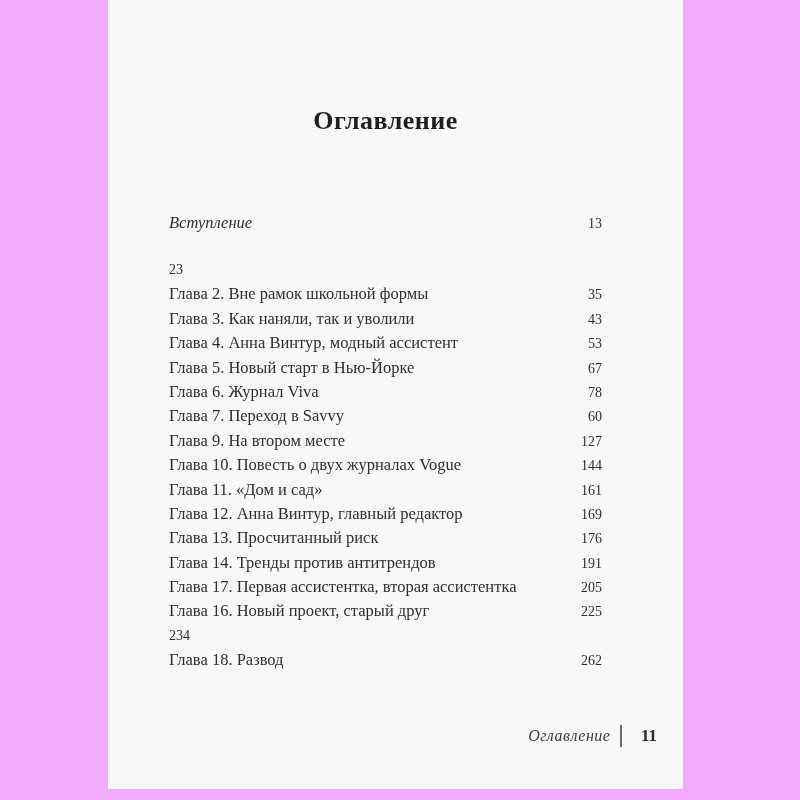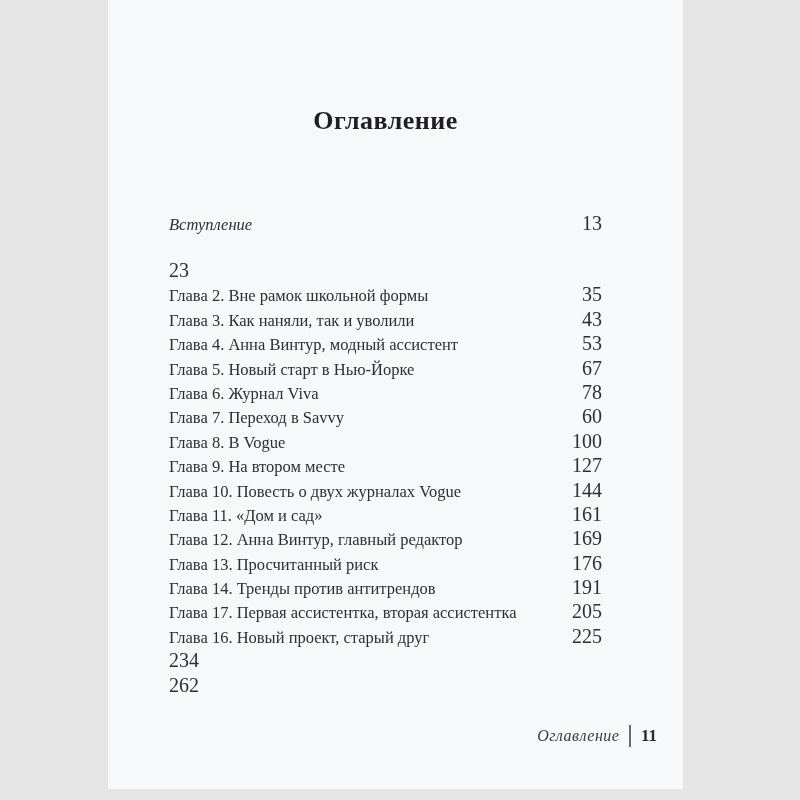--- a/index.html
+++ b/index.html
@@ -5,21 +5,21 @@
   html, body {
     margin: 0;
     padding: 0;
     background: #ffffff;
     font-family: "Liberation Serif", "DejaVu Serif", serif;
   }
   .canvas {
     position: relative;
     width: 800px;
     height: 800px;
-    background: #e5e5e5;
+    background: #f0abfc;
     overflow: hidden;
   }
   .book-page {
     position: absolute;
     left: 108px;
     top: 0;
     width: 575px;
     height: 789px;
     background: #f7f8fa;
   }
@@ -60,21 +60,21 @@
     gap: 40px;
   }
   .toc-intro .toc-label { font-style: italic; }
   .toc-chapters {
     position: absolute;
     top: 258px;
     left: 0;
     right: 0;
   }
   .toc-page {
-    font-size: 20px;
+    font-size: 14px;
     color: #2e2e33;
   }
   .page-footer {
     position: absolute;
     right: 26px;
     top: 723px;
     display: flex;
     align-items: center;
     height: 26px;
     color: #3a3a40;
@@ -87,20 +87,21 @@
   .footer-divider {
     width: 1.5px;
     height: 22px;
     background: #6a6a70;
     margin: 0 10px;
   }
   .footer-page-number {
     font-weight: bold;
     font-size: 17px;
     color: #2a2a2e;
+    margin-left: 9px;
   }
 </style>
 </head>
 <body>
 
 <div class="canvas">
   <div class="book-page">
 
     <h1 class="page-title">Оглавление</h1>
 
@@ -133,24 +134,20 @@
           </div>
           <div class="toc-row">
             <span class="toc-label">Глава 6. Журнал Viva</span>
             <span class="toc-page">78</span>
           </div>
           <div class="toc-row">
             <span class="toc-label">Глава 7. Переход в Savvy</span>
             <span class="toc-page">60</span>
           </div>
           <div class="toc-row">
-            <span class="toc-label">Глава 8. В Vogue</span>
-            <span class="toc-page">100</span>
-          </div>
-          <div class="toc-row">
             <span class="toc-label">Глава 9. На втором месте</span>
             <span class="toc-page">127</span>
           </div>
           <div class="toc-row">
             <span class="toc-label">Глава 10. Повесть о двух журналах Vogue</span>
             <span class="toc-page">144</span>
           </div>
           <div class="toc-row">
             <span class="toc-label">Глава 11. «Дом и сад»</span>
             <span class="toc-page">161</span>
@@ -172,20 +169,21 @@
             <span class="toc-page">205</span>
           </div>
           <div class="toc-row">
             <span class="toc-label">Глава 16. Новый проект, старый друг</span>
             <span class="toc-page">225</span>
           </div>
           <div class="toc-row">
             <span class="toc-page">234</span>
           </div>
           <div class="toc-row">
+            <span class="toc-label">Глава 18. Развод</span>
             <span class="toc-page">262</span>
           </div>
         </div>
 
     </div>
 
     <div class="page-footer">
       <span class="footer-section">Оглавление</span>
       <span class="footer-divider"></span>
       <span class="footer-page-number">11</span>

